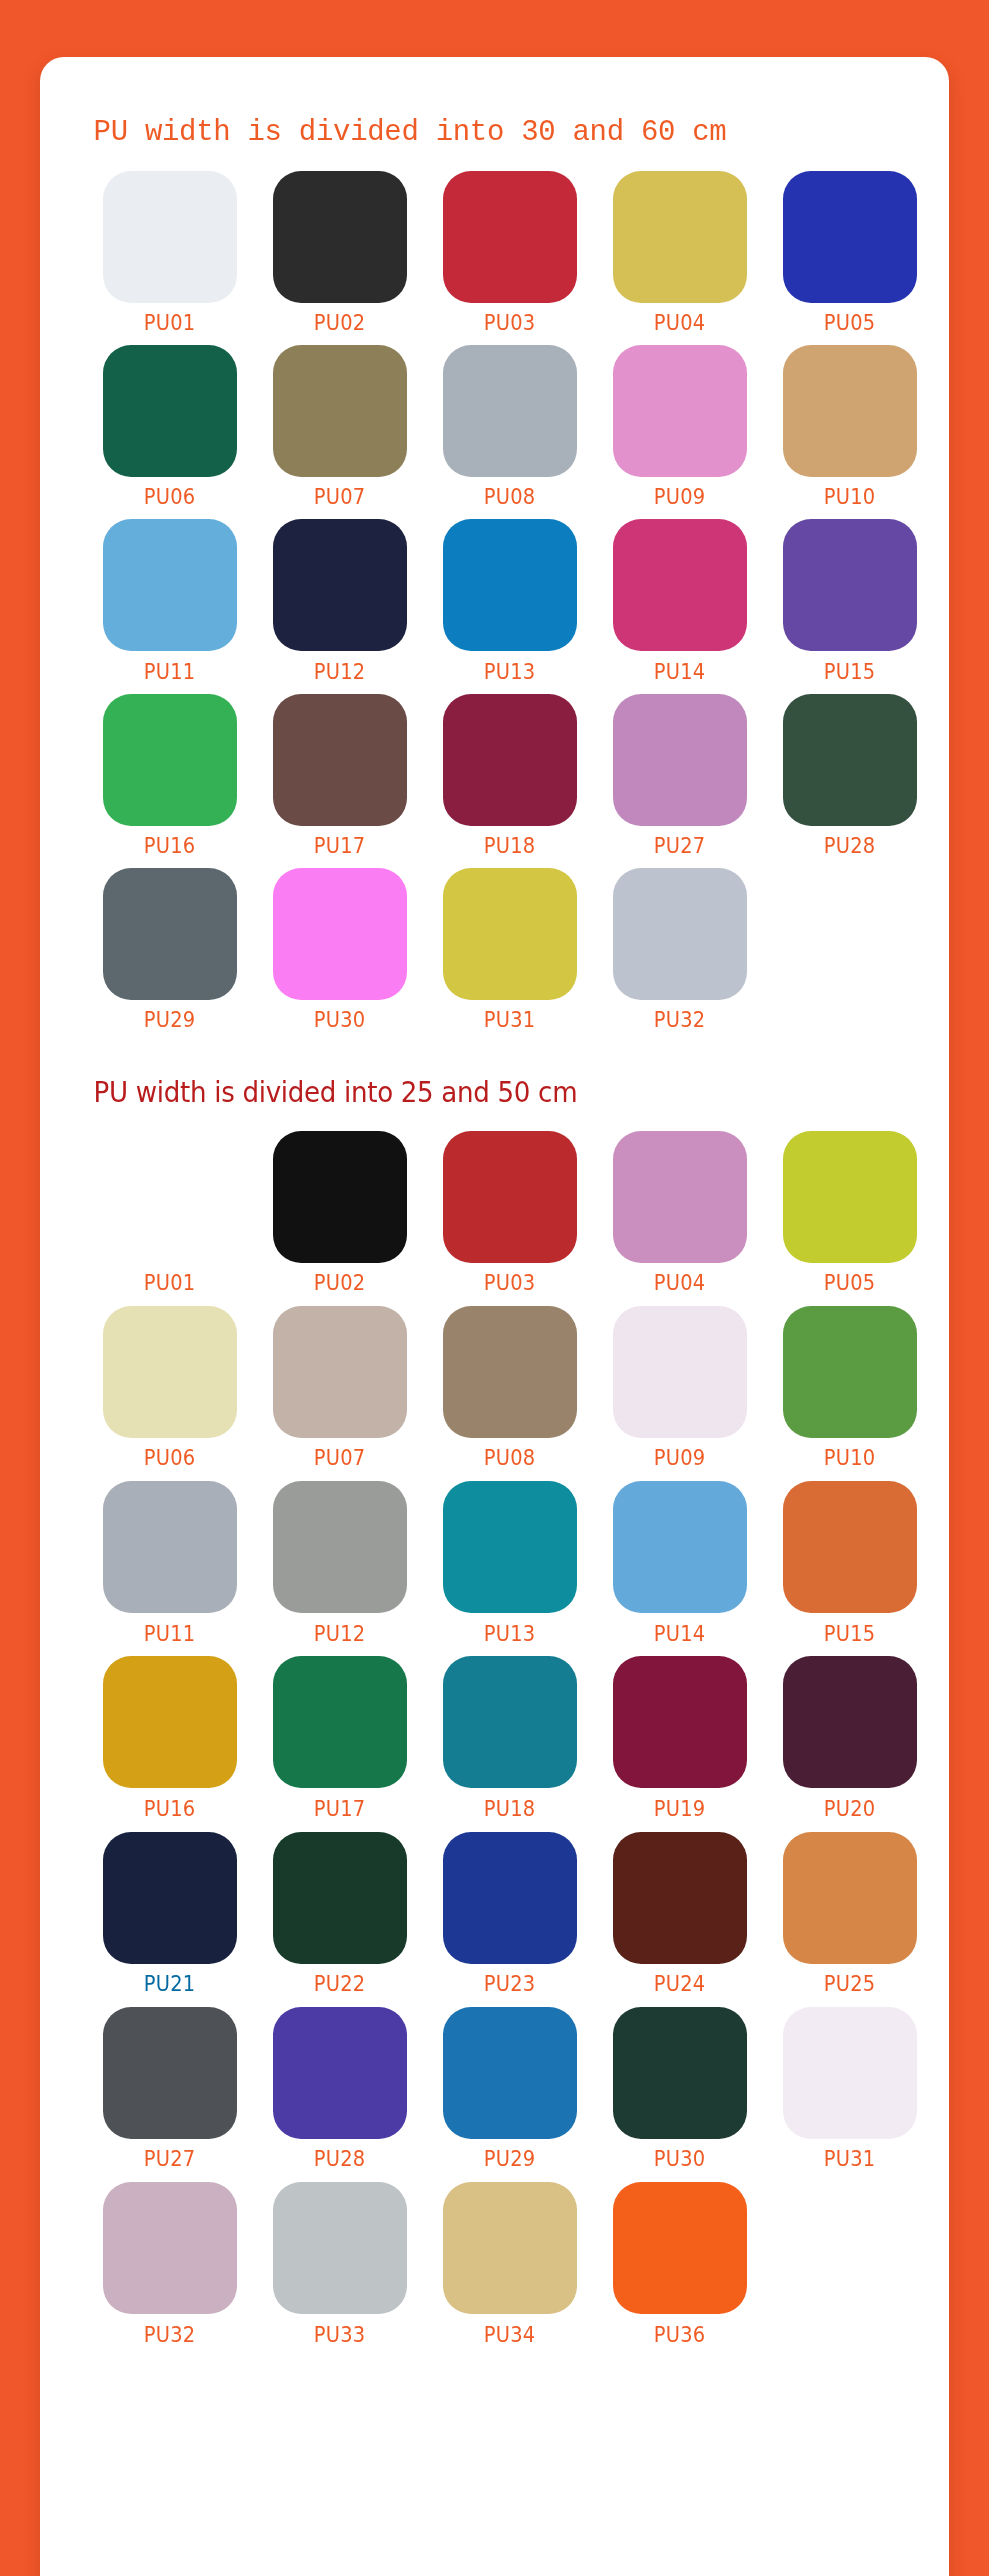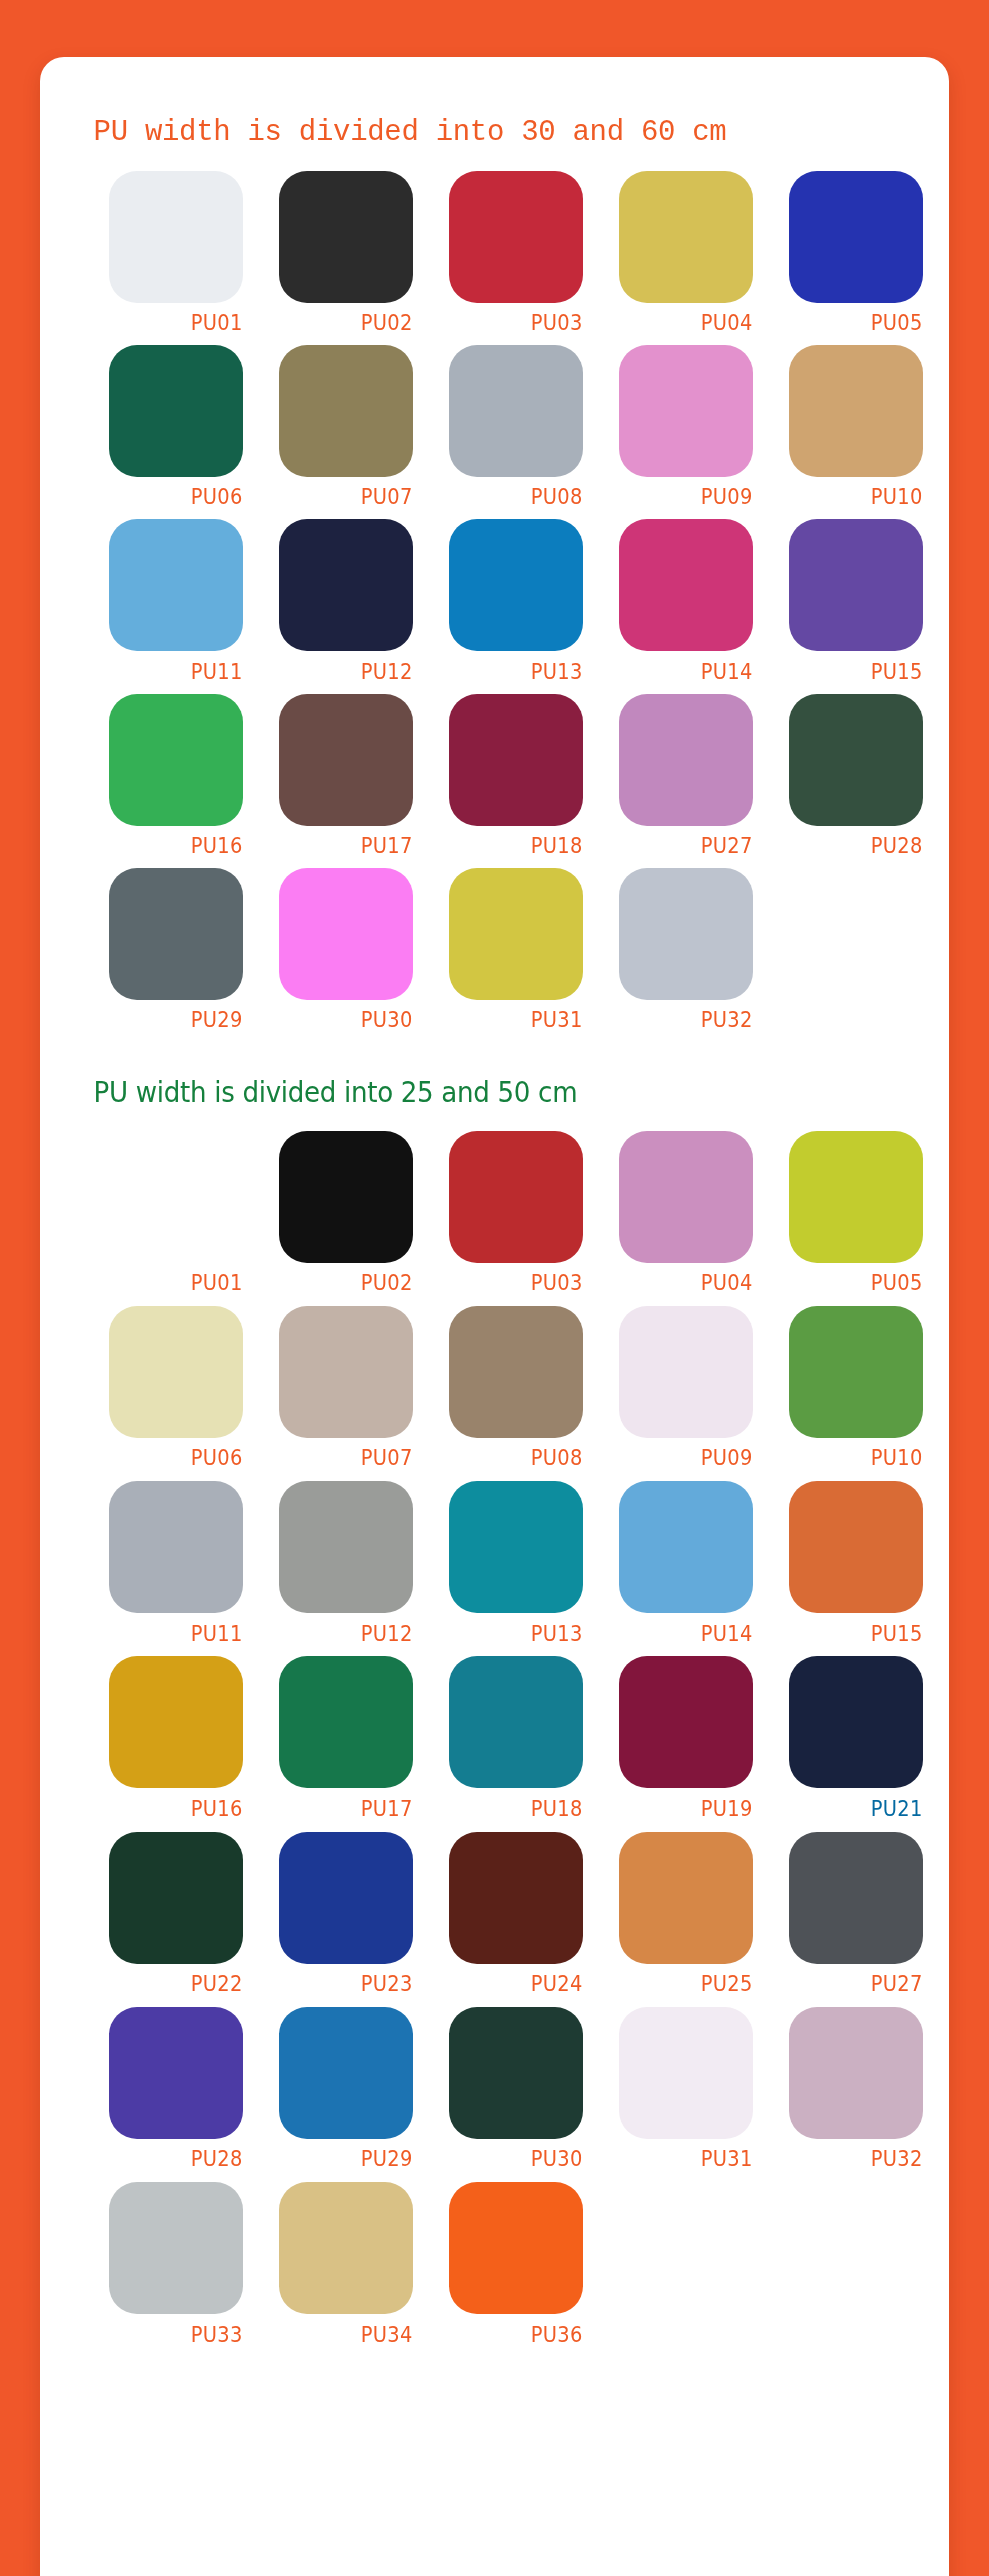--- a/index.html
+++ b/index.html
@@ -41,21 +41,21 @@
     grid-template-columns:repeat(5, 134px);
     column-gap:36px;
     row-gap:11.3px;
     margin-left:35px;
     margin-top:24px;
   }
   .swatch-cell {
     width:146px;
     display:flex;
     flex-direction:column;
-    align-items:flex-end;
+    align-items:center;
   }
   .swatch-chip {
     width:134px; height:132px;
     border-radius:28px;
   }
   .swatch-chip.empty { background:transparent; }
   .swatch-label {
     color:#EF5B25;
     font-family:"Liberation Sans Narrow","DejaVu Sans Condensed","Liberation Sans", sans-serif;
     font-size:21.6px;
@@ -169,21 +169,21 @@
             <div class="swatch-label" style="color: rgb(239, 91, 37);">PU31</div>
           </div>
           <div class="swatch-cell">
             <div class="swatch-chip" style="background: rgb(189, 195, 206);"></div>
             <div class="swatch-label" style="color: rgb(239, 91, 37);">PU32</div>
           </div>
         </div>
     </div>
 
     <div class="section section-2">
-      <div id="section-2-title" class="section-title" style="color: #15803d;">PU width is divided into 25 and 50 cm</div>
+      <div id="section-2-title" class="section-title" style="color: #b91c1c;">PU width is divided into 25 and 50 cm</div>
       <div class="swatch-grid" id="grid-2">
           <div class="swatch-cell">
             <div class="swatch-chip empty"></div>
             <div class="swatch-label" style="color: rgb(239, 91, 37);">PU01</div>
           </div>
           <div class="swatch-cell">
             <div class="swatch-chip" style="background: rgb(17, 17, 17);"></div>
             <div class="swatch-label" style="color: rgb(239, 91, 37);">PU02</div>
           </div>
           <div class="swatch-cell">
@@ -248,20 +248,24 @@
           </div>
           <div class="swatch-cell">
             <div class="swatch-chip" style="background: rgb(20, 125, 145);"></div>
             <div class="swatch-label" style="color: rgb(239, 91, 37);">PU18</div>
           </div>
           <div class="swatch-cell">
             <div class="swatch-chip" style="background: rgb(130, 21, 60);"></div>
             <div class="swatch-label" style="color: rgb(239, 91, 37);">PU19</div>
           </div>
           <div class="swatch-cell">
+            <div class="swatch-chip" style="background: rgb(74, 31, 54);"></div>
+            <div class="swatch-label" style="color: rgb(239, 91, 37);">PU20</div>
+          </div>
+          <div class="swatch-cell">
             <div class="swatch-chip" style="background: rgb(24, 34, 62);"></div>
             <div class="swatch-label" style="color: #0369a1;">PU21</div>
           </div>
           <div class="swatch-cell">
             <div class="swatch-chip" style="background: rgb(24, 58, 43);"></div>
             <div class="swatch-label" style="color: rgb(239, 91, 37);">PU22</div>
           </div>
           <div class="swatch-cell">
             <div class="swatch-chip" style="background: rgb(28, 56, 148);"></div>
             <div class="swatch-label" style="color: rgb(239, 91, 37);">PU23</div>

